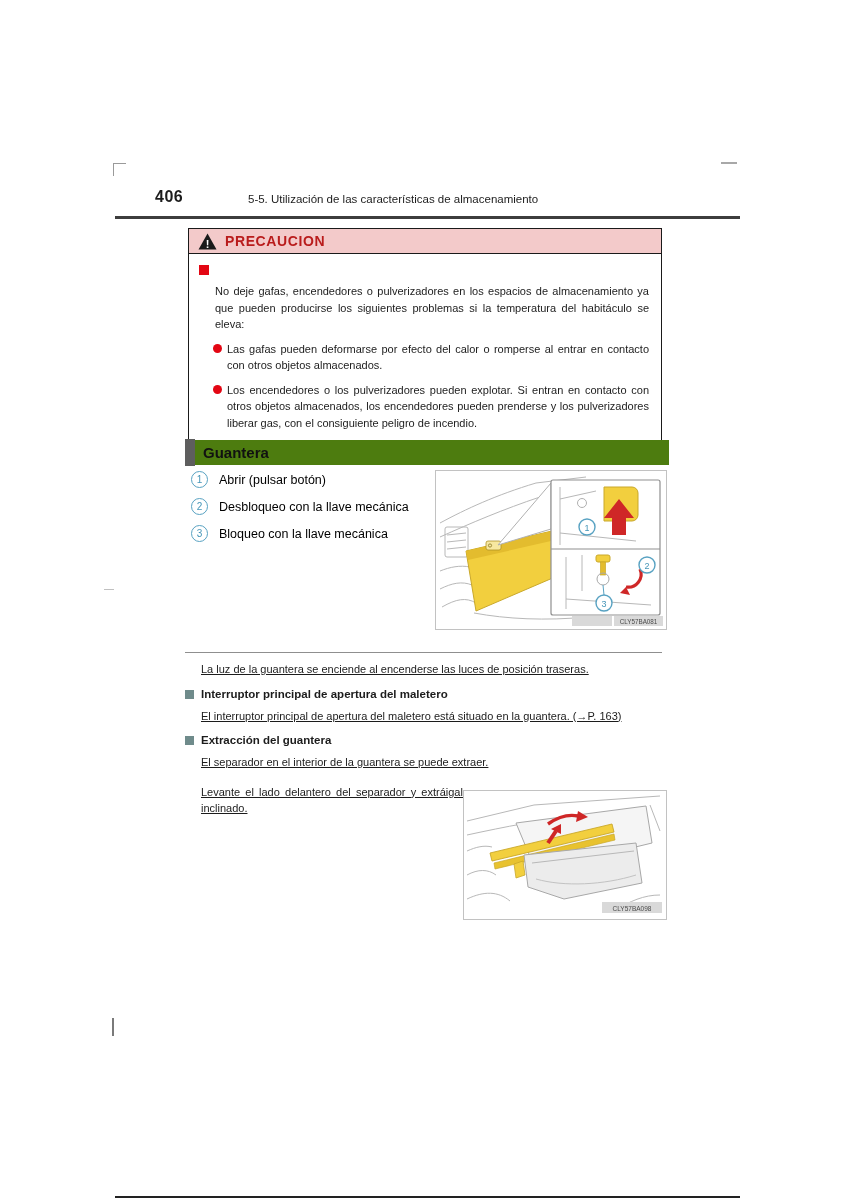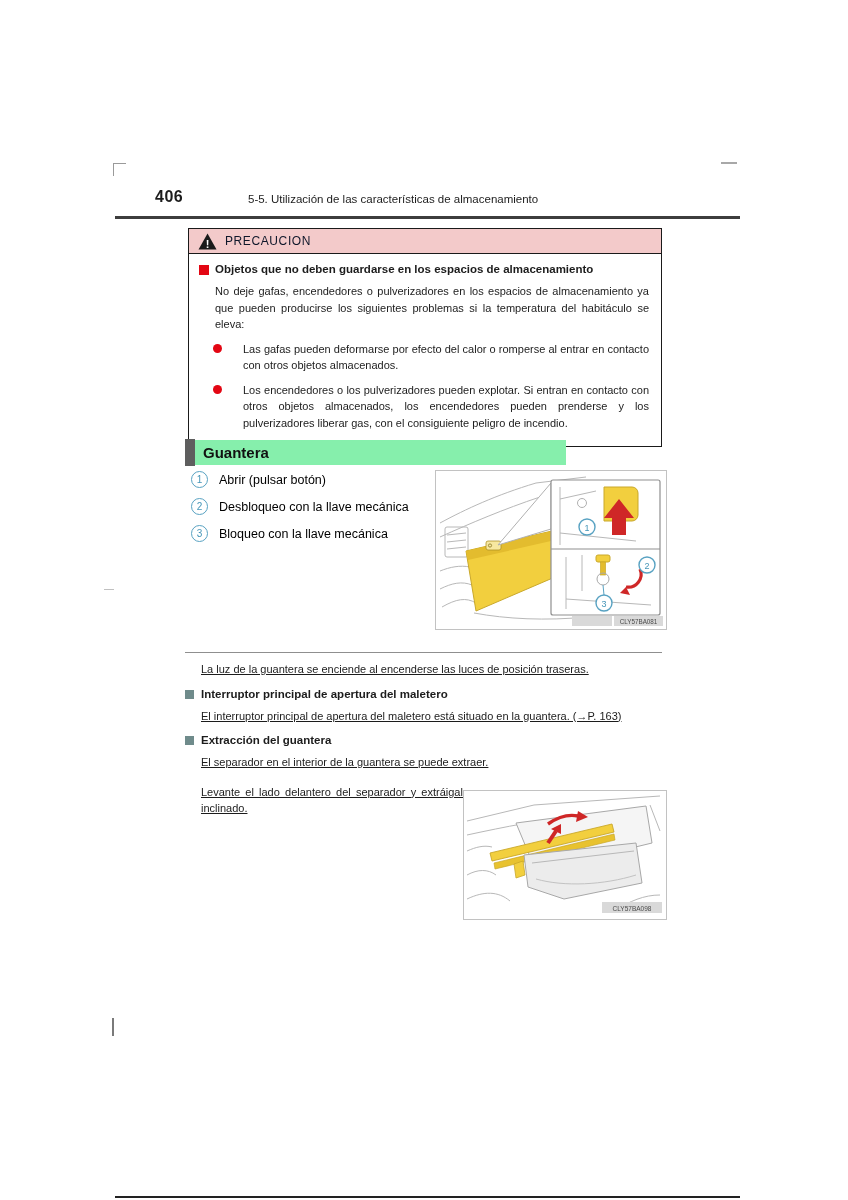--- a/index.html
+++ b/index.html
@@ -18,32 +18,32 @@
 
   
   .page-number{position:absolute; left:155px; top:188px; font-size:16px; font-weight:bold; letter-spacing:.5px;}
   .header-title{position:absolute; left:208px; top:193px; font-size:11.5px;padding-left:40px;}
   .header-rule{position:absolute; left:115px; top:216px; width:625px; height:2.5px; background:#3d3d3d;}
   .bottom-rule{position:absolute; left:115px; top:1196px; width:625px; height:2px; background:#222;}
 
   
   .caution-box{position:absolute; left:188px; top:228px; width:474px; border:1.5px solid #1a1a1a; background:#fff; box-sizing:border-box;}
   .caution-head{display:flex; align-items:center; gap:8px; background:#f3caca; border-bottom:1.5px solid #1a1a1a; padding:4px 9px; height:25px; box-sizing:border-box;}
-  .caution-title{font-size:12px; letter-spacing:.6px; color:#0f172a;}
+  .caution-title{font-size:14px; letter-spacing:.6px; color:#b91c1c;font-weight:bold;}
   .caution-body{padding:9px 12px 13px 10px;}
   .c-heading{display:flex; gap:6px; align-items:flex-start; font-weight:bold; font-size:11.5px; margin-bottom:8px;}
   .red-square{flex:none; width:10px; height:10px; background:#e30613; margin-top:2px;}
   .c-intro{margin:0 0 8px 16px; font-size:11px; line-height:1.5; text-align:justify;}
-  .c-bullet{display:flex; gap:21px; align-items:flex-start; margin:0 0 8px 14px;}
+  .c-bullet{display:flex; gap:5px; align-items:flex-start; margin:0 0 8px 14px;}
   .c-bullet:last-child{margin-bottom:2px;}
   .red-dot{flex:none; width:9px; height:9px; border-radius:50%; background:#e30613; margin-top:3px;}
   .c-bullet p{margin:0; font-size:11px; line-height:1.5; text-align:justify;}
 
   
-  .section-bar{position:absolute; left:185px; top:440px; width:381px; height:25px; background:#86efac; display:flex; align-items:center; box-sizing:border-box;}
+  .section-bar{position:absolute; left:185px; top:440px; width:484px; height:25px; background:#4d7c0f; display:flex; align-items:center; box-sizing:border-box;}
   .section-accent{position:absolute; left:0; top:-1px; width:10px; height:27px; background:#5e5e5e;}
   .section-title{margin-left:18px; font-size:15px; font-weight:bold; color:#111;}
 
   
   .steps{position:absolute; left:191px; top:471px; width:250px;}
   .step{display:flex; align-items:center; gap:11px; margin-bottom:10px;}
   .circle-num{flex:none; width:15px; height:15px; border:1.5px solid #58a2c2; border-radius:50%; color:#4796b8; font-size:10px; display:flex; align-items:center; justify-content:center;}
   .step-label{font-size:12.5px; color:#000000;}
 
   
@@ -78,21 +78,20 @@
     <div class="caution-head">
       <svg width="19" height="17" viewBox="0 0 19 17">
         <polygon points="9.5,0.5 18.5,16.5 0.5,16.5" fill="#1a1a1a"></polygon>
         <text x="9.5" y="14.5" text-anchor="middle" font-size="11" font-weight="bold" fill="#ffffff" font-family="Liberation Sans, sans-serif">!</text>
       </svg>
       <span class="caution-title">PRECAUCION</span>
     </div>
     <div class="caution-body">
       <div class="c-heading">
         <span class="red-square"></span>
-        <span>Objetos que no deben guardarse en los espacios de almacenamiento</span>
       </div>
       <p class="c-intro">No deje gafas, encendedores o pulverizadores en los espacios de almacenamiento ya que pueden producirse los siguientes problemas si la temperatura del habitáculo se eleva:</p>
       <div class="c-bullet">
         <span class="red-dot"></span>
         <p>Las gafas pueden deformarse por efecto del calor o romperse al entrar en contacto con otros objetos almacenados.</p>
       </div>
       <div class="c-bullet">
         <span class="red-dot"></span>
         <p>Los encendedores o los pulverizadores pueden explotar. Si entran en contacto con otros objetos almacenados, los encendedores pueden prenderse y los pulverizadores liberar gas, con el consiguiente peligro de incendio.</p>
       </div>

